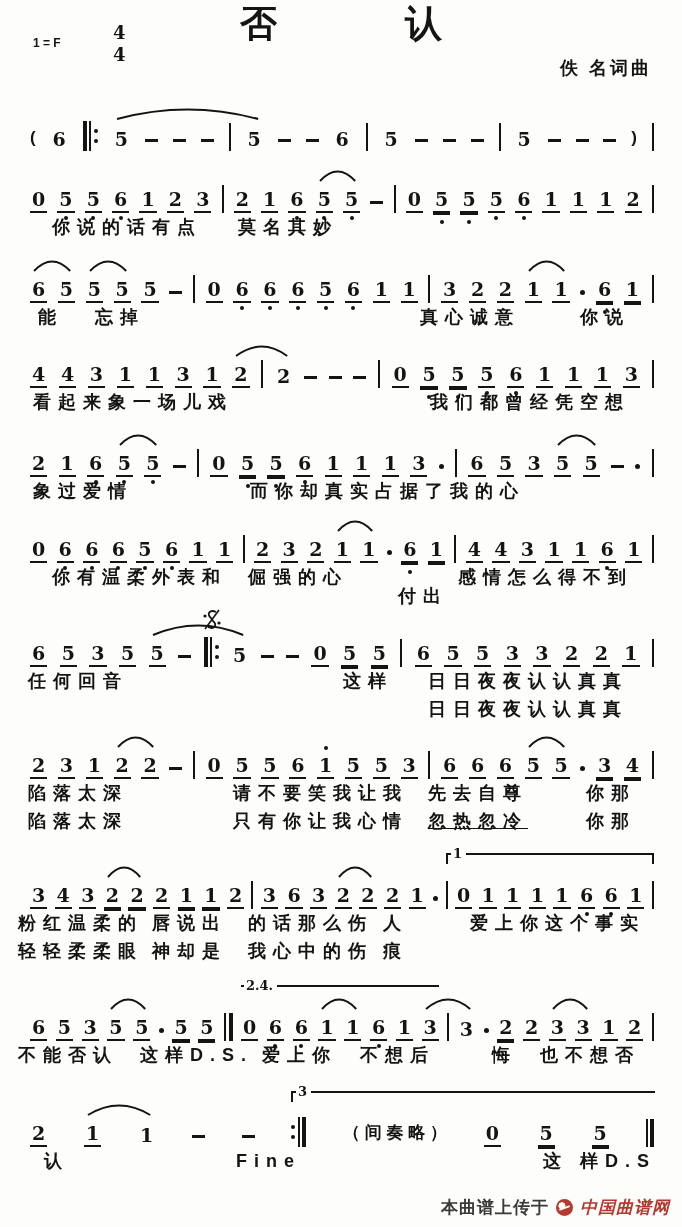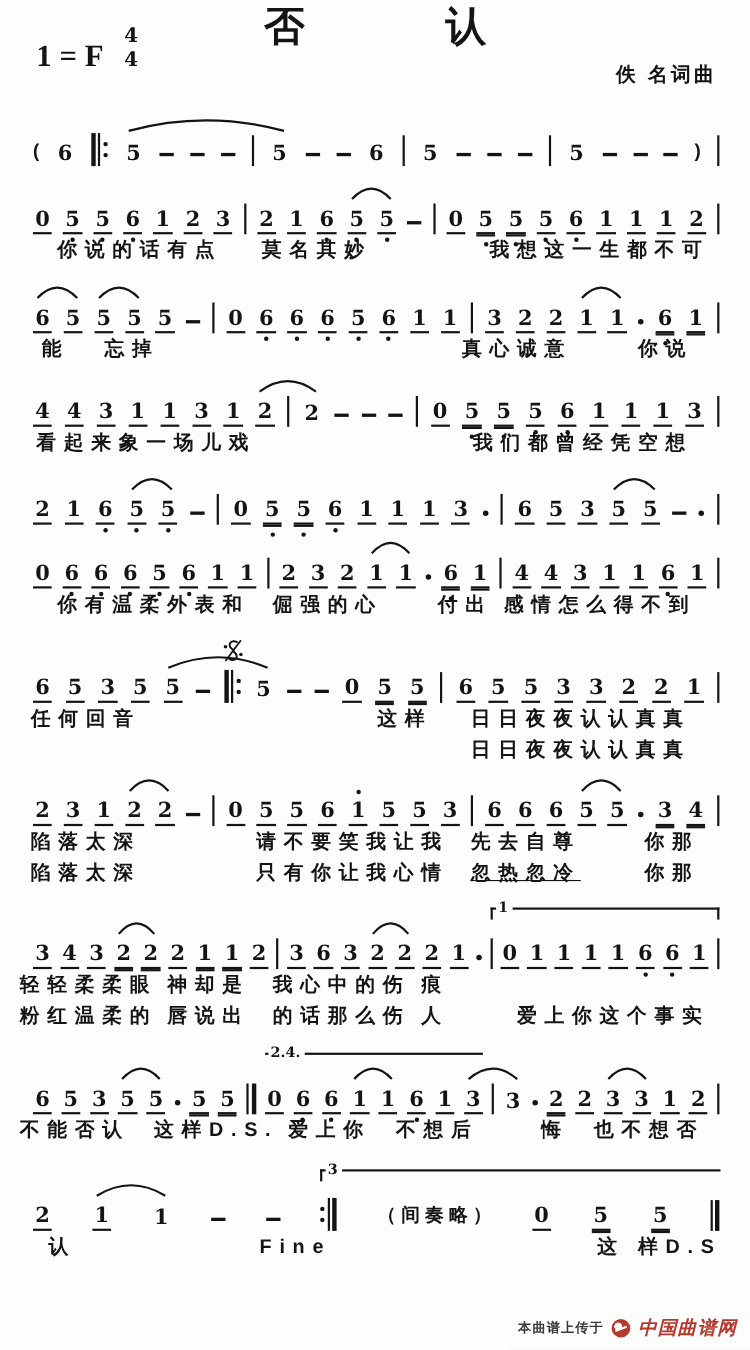--- a/index.html
+++ b/index.html
@@ -2,21 +2,21 @@
 <html><head>
 <meta charset="utf-8">
 <style>
   html,body{margin:0;padding:0;background:#e8e8e8}
   body{width:682px;height:1227px;overflow:hidden;font-family:"Liberation Sans",sans-serif}
   .sheet{position:relative;width:682px;height:1227px;background:#fdfdfb;color:#141414}
   
   .header{position:relative;height:103px}
   .title{position:absolute;left:0;right:0;top:2px;display:flex;justify-content:center;gap:128px;
          font-family:"Liberation Sans",sans-serif;font-weight:700;font-size:37px;line-height:44px}
-  .keysig{position:absolute;left:33px;top:36px;font-family:Liberation Serif, serif;font-weight:700;font-size:28px}
+  .keysig{position:absolute;left:33px;top:36px;font-family:Liberation Sans, sans-serif;font-weight:700;font-size:12px}
   .timesig{position:absolute;left:113px;top:22px;display:flex;flex-direction:column;align-items:center;
            font-family:"DejaVu Serif",serif;font-weight:700;font-size:18px;line-height:22px}
   .credit{position:absolute;right:30px;top:56px;font-weight:700;font-size:18px;letter-spacing:3px}
   
   #score{position:relative}
   .score-line{position:relative;width:682px}
   .score-line:nth-child(1){margin-top:2px}
   .score-line:nth-child(2){margin-top:16px}
   .score-line:nth-child(3){margin-top:16px}
   .score-line:nth-child(4){margin-top:11px}
@@ -56,21 +56,21 @@
   .volta.tl{border-left:2px solid #141414}
   .volta.tr{border-right:2px solid #141414}
   .vlabel{position:absolute;left:3px;top:-8px;background:#fdfdfb;padding:0 4px 0 2px;
           font-family:"DejaVu Serif",serif;font-weight:700;font-size:13px;line-height:14px}
   .segno{position:absolute;top:-13px}
   
   .lyric-row{position:relative;height:28px}
   .lyric-seg{position:absolute;top:2px;font-size:18px;font-weight:700;letter-spacing:7px;white-space:pre;line-height:24px}
   
   .footer{position:absolute;right:12px;bottom:8px;display:flex;align-items:center;gap:7px}
-  .upload-text{font-size:12px;font-weight:700;color:#3a3a3a;letter-spacing:1px}
+  .upload-text{font-size:17px;font-weight:700;color:#3a3a3a;letter-spacing:1px}
   .logo-badge{width:17px;height:17px;border-radius:50%;background:radial-gradient(circle at 35% 40%,#fdfdfb 0 22%,#b5392e 25% 100%);
               position:relative;flex:0 0 auto}
   .logo-badge::after{content:"";position:absolute;left:3px;top:8px;width:11px;height:2px;background:#fdfdfb;transform:rotate(-20deg)}
   .site-name{color:#b5392e;font-weight:800;font-style:italic;font-size:17px;letter-spacing:1px}
 </style>
 </head>
 <body>
 
 <div class="sheet">
   <div class="header">
@@ -152,21 +152,20 @@
           <span class="tok note u1"><span class="nv">1</span></span>
           <span class="tok note u1"><span class="nv">2</span></span>
           <span class="tok bar"></span>
           <svg width="37.200000000000045" height="16" class="slur" style="left: 319.4px; top: 0px;">
             <path d="M1 14 Q 18.600000000000023 -5 36.200000000000045 14" fill="none" stroke="#141414" stroke-width="2"></path>
           </svg>
         </div>
         <div class="lyric-row">
           <span class="lyric-seg" style="left: 52px;">你说的话有点</span>
           <span class="lyric-seg" style="left: 238px;">莫名其妙</span>
-          <span class="lyric-seg" style="left: 445px;">我想这一生都不可</span>
         </div>
       </div>
       <div class="score-line">
         <div class="note-row">
           <span class="tok note u1"><span class="nv">6</span></span>
           <span class="tok note u1"><span class="nv">5</span></span>
           <span class="tok note u1"><span class="nv">5</span></span>
           <span class="tok note u1"><span class="nv">5</span></span>
           <span class="tok note u1"><span class="nv">5</span></span>
           <span class="tok dash"></span>
@@ -268,20 +267,25 @@
           <span class="tok dash"></span>
           <span class="tok adot"></span>
           <span class="tok bar"></span>
           <svg width="38.19999999999999" height="16" class="slur" style="left: 119.4px; top: 0px;">
             <path d="M1 14 Q 19.099999999999994 -5 37.19999999999999 14" fill="none" stroke="#141414" stroke-width="2"></path>
           </svg>
           <svg width="39.200000000000045" height="16" class="slur" style="left: 557.4px; top: 0px;">
             <path d="M1 14 Q 19.600000000000023 -5 38.200000000000045 14" fill="none" stroke="#141414" stroke-width="2"></path>
           </svg>
         </div>
+        <div class="lyric-row">
+          <span class="lyric-seg" style="left: 33px;">象过爱情</span>
+          <span class="lyric-seg" style="left: 250px;">而你却真实占据</span>
+          <span class="lyric-seg" style="left: 425px;">了我的心</span>
+        </div>
       </div>
       <div class="score-line">
         <div class="note-row">
           <span class="tok note u1"><span class="nv">0</span></span>
           <span class="tok note u1"><span class="nv">6</span><i class="od low"></i></span>
           <span class="tok note u1"><span class="nv">6</span><i class="od low"></i></span>
           <span class="tok note u1"><span class="nv">6</span><i class="od low"></i></span>
           <span class="tok note u1"><span class="nv">5</span><i class="od low"></i></span>
           <span class="tok note u1"><span class="nv">6</span><i class="od low"></i></span>
           <span class="tok note u1"><span class="nv">1</span></span>
@@ -304,21 +308,21 @@
           <span class="tok note u1"><span class="nv">6</span><i class="od low"></i></span>
           <span class="tok note u1"><span class="nv">1</span></span>
           <span class="tok bar"></span>
           <svg width="36.200000000000045" height="16" class="slur" style="left: 337.4px; top: 0px;">
             <path d="M1 14 Q 18.100000000000023 -5 35.200000000000045 14" fill="none" stroke="#141414" stroke-width="2"></path>
           </svg>
         </div>
         <div class="lyric-row">
           <span class="lyric-seg" style="left: 52px;">你有温柔外表和</span>
           <span class="lyric-seg" style="left: 248px;">倔强的心</span>
-          <span class="lyric-seg" style="left: 398px;">付出</span>
+          <span class="lyric-seg" style="left: 398px; margin-top: 19px;">付出</span>
           <span class="lyric-seg" style="left: 458px;">感情怎么得不到</span>
         </div>
       </div>
       <div class="score-line">
         <div class="note-row">
           <span class="tok note u1"><span class="nv">6</span></span>
           <span class="tok note u1"><span class="nv">5</span></span>
           <span class="tok note u1"><span class="nv">3</span></span>
           <span class="tok note u1"><span class="nv">5</span></span>
           <span class="tok note u1"><span class="nv">5</span></span>
@@ -447,31 +451,31 @@
             <path d="M1 14 Q 17.099999999999994 -5 33.19999999999999 14" fill="none" stroke="#141414" stroke-width="2"></path>
           </svg>
           <svg width="34.200000000000045" height="16" class="slur" style="left: 338.4px; top: 0px;">
             <path d="M1 14 Q 17.100000000000023 -5 33.200000000000045 14" fill="none" stroke="#141414" stroke-width="2"></path>
           </svg>
           <div class="volta tl tr" style="left: 446px; width: 208px;">
             <span class="vlabel">1</span>
           </div>
         </div>
         <div class="lyric-row">
-          <span class="lyric-seg" style="left: 18px;">轻轻柔柔眼</span>
-          <span class="lyric-seg" style="left: 152px;">神却是</span>
-          <span class="lyric-seg" style="left: 248px;">我心中的伤</span>
-          <span class="lyric-seg" style="left: 383px;">痕</span>
-        </div>
-        <div class="lyric-row">
           <span class="lyric-seg" style="left: 18px;">粉红温柔的</span>
           <span class="lyric-seg" style="left: 152px;">唇说出</span>
           <span class="lyric-seg" style="left: 248px;">的话那么伤</span>
           <span class="lyric-seg" style="left: 383px;">人</span>
           <span class="lyric-seg" style="left: 470px;">爱上你这个事实</span>
+        </div>
+        <div class="lyric-row">
+          <span class="lyric-seg" style="left: 18px;">轻轻柔柔眼</span>
+          <span class="lyric-seg" style="left: 152px;">神却是</span>
+          <span class="lyric-seg" style="left: 248px;">我心中的伤</span>
+          <span class="lyric-seg" style="left: 383px;">痕</span>
         </div>
       </div>
       <div class="score-line">
         <div class="note-row">
           <span class="tok note u1"><span class="nv">6</span></span>
           <span class="tok note u1"><span class="nv">5</span></span>
           <span class="tok note u1"><span class="nv">3</span></span>
           <span class="tok note u1"><span class="nv">5</span></span>
           <span class="tok note u1"><span class="nv">5</span></span>
           <span class="tok adot"></span>

